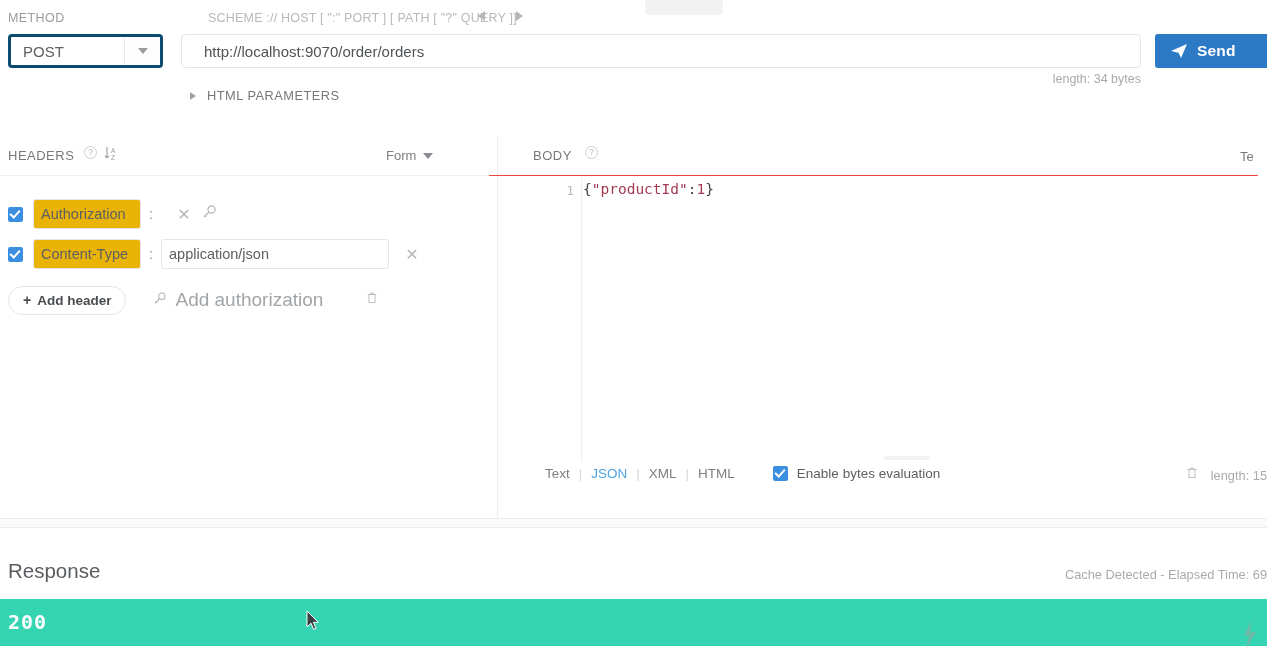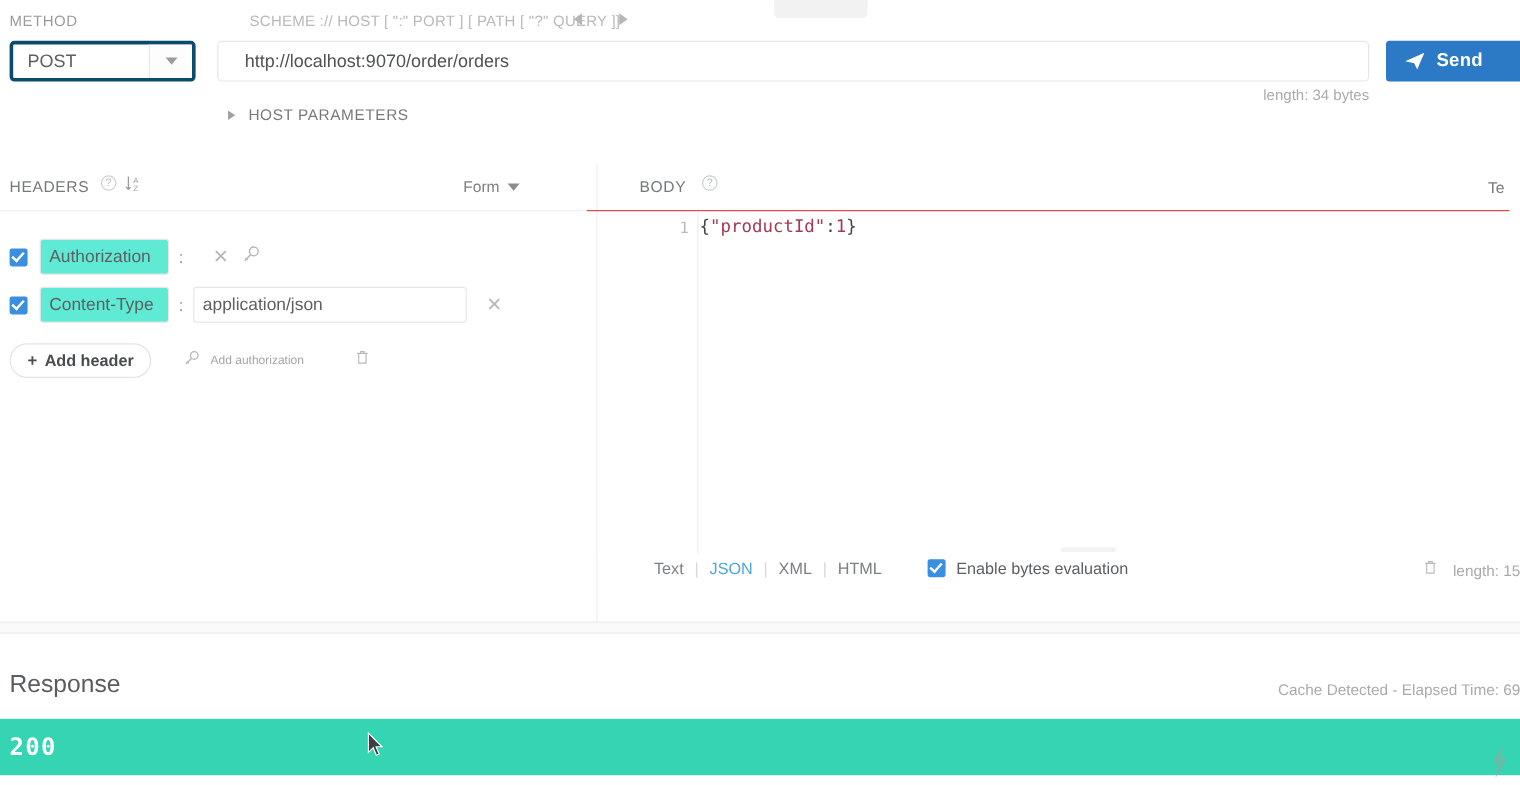--- a/index.html
+++ b/index.html
@@ -192,21 +192,21 @@
     content: "";
     position: absolute; left: 4px; top: 1px;
     width: 4px; height: 8px;
     border: solid #fff;
     border-width: 0 2px 2px 0;
     transform: rotate(42deg);
   }
   .in-key {
     width: 108px; height: 30px;
     border: 1px solid #e6e6e6; border-radius: 3px;
-    background: #5eead4;
+    background: #eab308;
     font-size: 14.5px; color: #5d6063;
     padding: 0 7px;
     font-family: "Liberation Sans", sans-serif;
     outline: none;
   }
   .colon { width: 20px; text-align: center; font-size: 14px; color: #8d9092; }
   .in-val {
     width: 228px; height: 30px;
     border: 1px solid #e6e6e6; border-radius: 3px;
     background: #fff;
@@ -236,21 +236,21 @@
     background: #fff;
     display: flex; align-items: center;
     font-size: 13.5px; font-weight: bold; color: #4a4d50;
     cursor: pointer;
     font-family: "Liberation Sans", sans-serif;
   }
   .add-header-btn .plus { font-size: 14px; margin-right: 6px; }
   .add-auth {
     margin-left: 26px;
     display: flex; align-items: center;
-    font-size: 10px; color: #a2a5a8;
+    font-size: 19px; color: #a2a5a8;
     cursor: pointer;
   }
   .add-auth .ico-key2 { margin-right: 8px; }
   .ico-trash {
     margin-left: 42px; cursor: pointer;
   }
 
   
   .body-bar {
     position: absolute; left: 489px; top: 140px;
@@ -407,21 +407,21 @@
           <path d="M0 7 L16 0 L10 14 L7.5 8.8 Z" fill="#ffffff"></path>
         </svg>
     </span>
     <span class="send-label">Send</span>
   </div>
 
   <div class="req-length">length: 34 bytes</div>
 
   <div class="query-params">
     <span class="tri-right"></span>
-    <span class="qp-label">HOST PARAMETERS</span>
+    <span class="qp-label">HTML PARAMETERS</span>
   </div>
 
   <div class="split-line"></div>
 
   <div class="hdr-bar">
     <span class="hdr-title">HEADERS</span>
     <span class="ico-help">?</span>
     <span class="ico-sort">
       <svg viewBox="0 0 16 16" width="16" height="16">
         <path d="M3 2 L3 13 M3 13 L1.2 10.8 M3 13 L4.8 10.8" stroke="#9a9da0" stroke-width="1.1" fill="none"></path>

